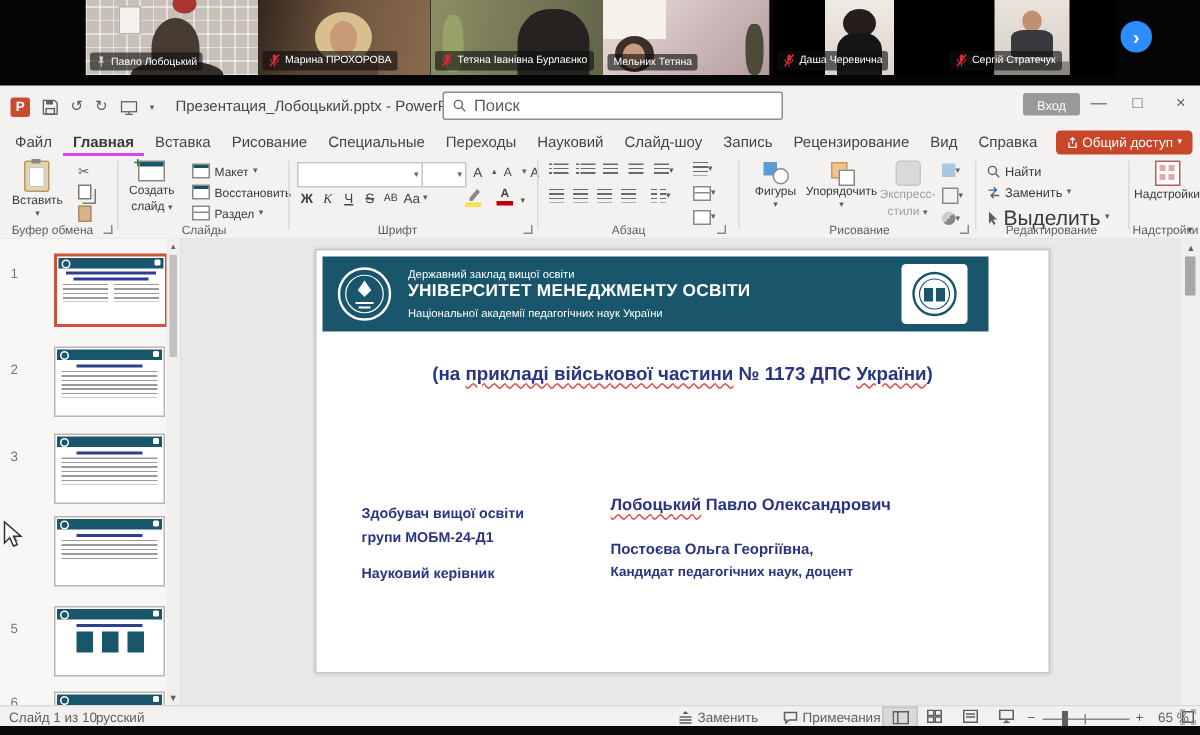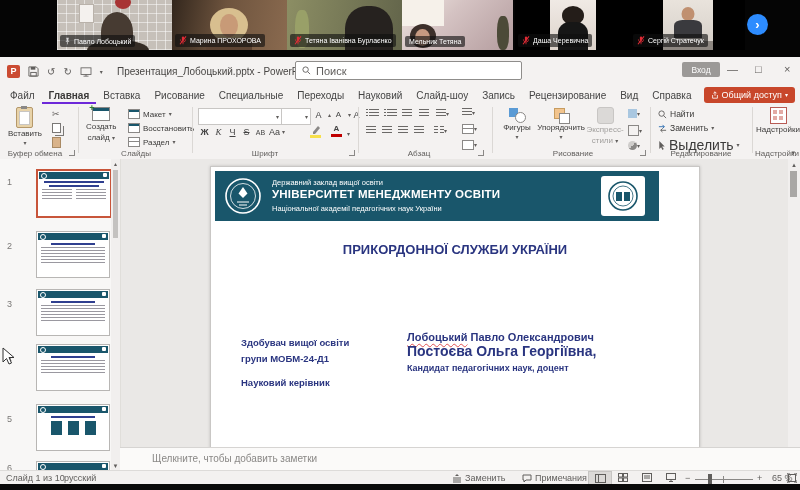--- a/index.html
+++ b/index.html
@@ -52,21 +52,21 @@
   .ppt-logo{width:13px;height:13px;background:#cb4b32;border-radius:2px;color:#fff;font-size:9px;font-weight:bold;
             display:flex;align-items:center;justify-content:center;}
   .doc-title{position:absolute;left:117px;top:9px;font-size:10px;color:#484644;white-space:nowrap;}
   .searchbox{position:absolute;left:295px;top:4px;width:213px;height:17px;background:#fff;border:1px solid #8f8d8b;
              border-radius:2px;display:flex;align-items:center;gap:5px;padding:0 6px;font-size:11px;color:#605e5c;}
   .signin{position:absolute;left:682px;top:5px;min-width:32px;height:15px;background:#9b9997;color:#fefefe;font-size:8.5px;
           border-radius:2px;display:flex;align-items:center;justify-content:center;padding:0 3px;}
   .wctl{position:absolute;top:6px;font-size:11px;color:#5f5d5b;line-height:1.2;}
   .tabsrow{position:absolute;top:28px;left:0;right:0;height:19px;display:flex;align-items:flex-end;padding-left:3px;}
   .tab{font-size:10px;color:#444;padding:2px 7px 3px;white-space:nowrap;}
-  .tab.active{font-weight:bold;color:#3b3a39;border-bottom:2px solid #6d28d9;padding-bottom:1px;}
+  .tab.active{font-weight:bold;color:#3b3a39;border-bottom:2px solid #d946ef;padding-bottom:1px;}
   .sharebtn{position:absolute;right:5px;top:30px;height:16px;background:#c8472b;border-radius:3px;color:#fff;
             font-size:9px;display:flex;align-items:center;gap:3px;padding:0 7px;}
   
   .ribbon{position:absolute;top:47px;left:0;right:0;height:55px;border-bottom:1px solid #d2d0ce;}
   .gdiv{position:absolute;top:3px;height:46px;width:1px;background:#dbd8d5;}
   .glabel{position:absolute;top:45px;font-size:8px;color:#605e5c;text-align:center;white-space:nowrap;}
   .launcher{position:absolute;top:46px;width:5px;height:5px;border-right:1px solid #8a8886;border-bottom:1px solid #8a8886;}
   .big{position:absolute;top:3px;display:flex;flex-direction:column;align-items:center;gap:1px;font-size:8px;color:#3b3a39;text-align:center;line-height:1.2;}
   .dd{font-size:6px;color:#605e5c;line-height:1;}
   .mrow{position:absolute;display:flex;align-items:center;gap:3px;font-size:8px;color:#3b3a39;white-space:nowrap;}
@@ -124,21 +124,21 @@
   .band .h2{position:absolute;left:57px;top:17px;font-size:11.5px;font-weight:bold;letter-spacing:.2px;}
   .band .h3{position:absolute;left:57px;top:33px;font-size:7.5px;}
   .logobox{position:absolute;left:386px;top:5px;width:44px;height:40px;background:#fff;border-radius:3px;display:flex;align-items:center;justify-content:center;}
   .stitle{position:absolute;left:0;top:74px;width:100%;text-align:center;color:#2a3580;font-weight:bold;font-size:13px;line-height:17px;}
   .stitle .l3{font-size:12.5px;}
   .wavy{text-decoration:underline;text-decoration-style:wavy;text-decoration-color:#e05252;text-decoration-thickness:1px;text-underline-offset:2px;}
   .scol-l{position:absolute;left:30px;top:168px;color:#2a3580;font-weight:bold;font-size:9.5px;line-height:16px;}
   .scol-l .gap{margin-top:8px;}
   .scol-r{position:absolute;left:196px;top:164px;color:#2a3580;font-weight:bold;}
   .scol-r .r1{font-size:11px;}
-  .scol-r .r2{font-size:14px;}
+  .scol-r .r2{font-size:10px;margin-top:18px;}
   .scol-r .r3{font-size:9px;margin-top:4px;}
   
   .notespane{position:absolute;left:120px;top:390px;width:680px;height:23px;background:#fbfaf9;border-top:1px solid #d6d4d2;}
   .notespane span{position:absolute;left:32px;top:5px;font-size:10px;color:#8a8886;}
   .statusbar{position:absolute;left:0;top:413px;width:800px;height:14px;background:#f3f1f0;border-top:1px solid #dddbd9;font-size:9px;color:#605e5c;}
   .statusbar .it{position:absolute;top:2px;white-space:nowrap;display:flex;align-items:center;gap:3px;}
   .viewbtn{position:absolute;top:0;width:22px;height:13px;display:flex;align-items:center;justify-content:center;}
   .viewbtn.act{background:#dbd9d7;border:1px solid #c6c4c2;}
   .ztrack{position:absolute;left:695px;top:8px;width:58px;height:1px;background:#8a8886;}
   .ztick{position:absolute;left:723px;top:5px;width:1px;height:7px;background:#8a8886;}
@@ -583,21 +583,21 @@
           <span class="logobox">
             <svg width="34" height="34" viewBox="0 0 34 34">
               <circle cx="17" cy="17" r="14" fill="none" stroke="#19566b" stroke-width="1.6"></circle>
               <circle cx="17" cy="17" r="10" fill="none" stroke="#19566b" stroke-width="0.8"></circle>
               <path d="M10 13h6v9h-6zM18 13h6v9h-6z" fill="#19566b"></path>
               <path d="M16.6 13v9" stroke="#fff" stroke-width="1.2"></path>
             </svg>
           </span>
         </div>
         <div class="stitle">
-          <div>ПРИКОРДОННОЇ СЛУЖБИ УКРАЇНИ</div>
+          <div class="l3"><span>(на </span><span class="wavy">прикладі військової частини</span><span> № 1173 ДПС </span><span class="wavy">України</span><span>)</span></div>
         </div>
         <div class="scol-l">
           <div>Здобувач вищої освіти</div>
           <div>групи МОБМ-24-Д1</div>
           <div class="gap">Науковий керівник</div>
         </div>
         <div class="scol-r">
           <div class="r1"><span class="wavy">Лобоцький</span><span> Павло Олександрович</span></div>
           <div class="r2">Постоєва Ольга Георгіївна,</div>
           <div class="r3">Кандидат педагогічних наук, доцент</div>
@@ -607,23 +607,20 @@
       <div class="vscroll">
         <span style="position:absolute;left:0;right:0;top:2px">▴</span>
         <span class="vthumb"></span>
       </div>
 
       <svg class="cursor" width="13" height="19" viewBox="0 0 13 19">
         <path d="M1 1v14l3.5-3.5L7 17l2.5-1-2.5-5.5H12z" fill="#fff" stroke="#333" stroke-width="1"></path>
       </svg>
     </div>
 
-    <div class="notespane">
-      <span>Щелкните, чтобы добавить заметки</span>
-    </div>
 
     <div class="statusbar">
       <span class="it" style="left:6px">Слайд 1 из 10</span>
       <span class="it" style="left:64px">русский</span>
       <span class="it" style="left:452px">
         <svg width="10" height="9" viewBox="0 0 10 9">
             <path d="M5 0L3 2h4z" fill="#605e5c"></path>
             <path d="M1 4h8M1 6h8M1 8h8" stroke="#605e5c"></path>
           </svg>
         <span>Заменить</span>

